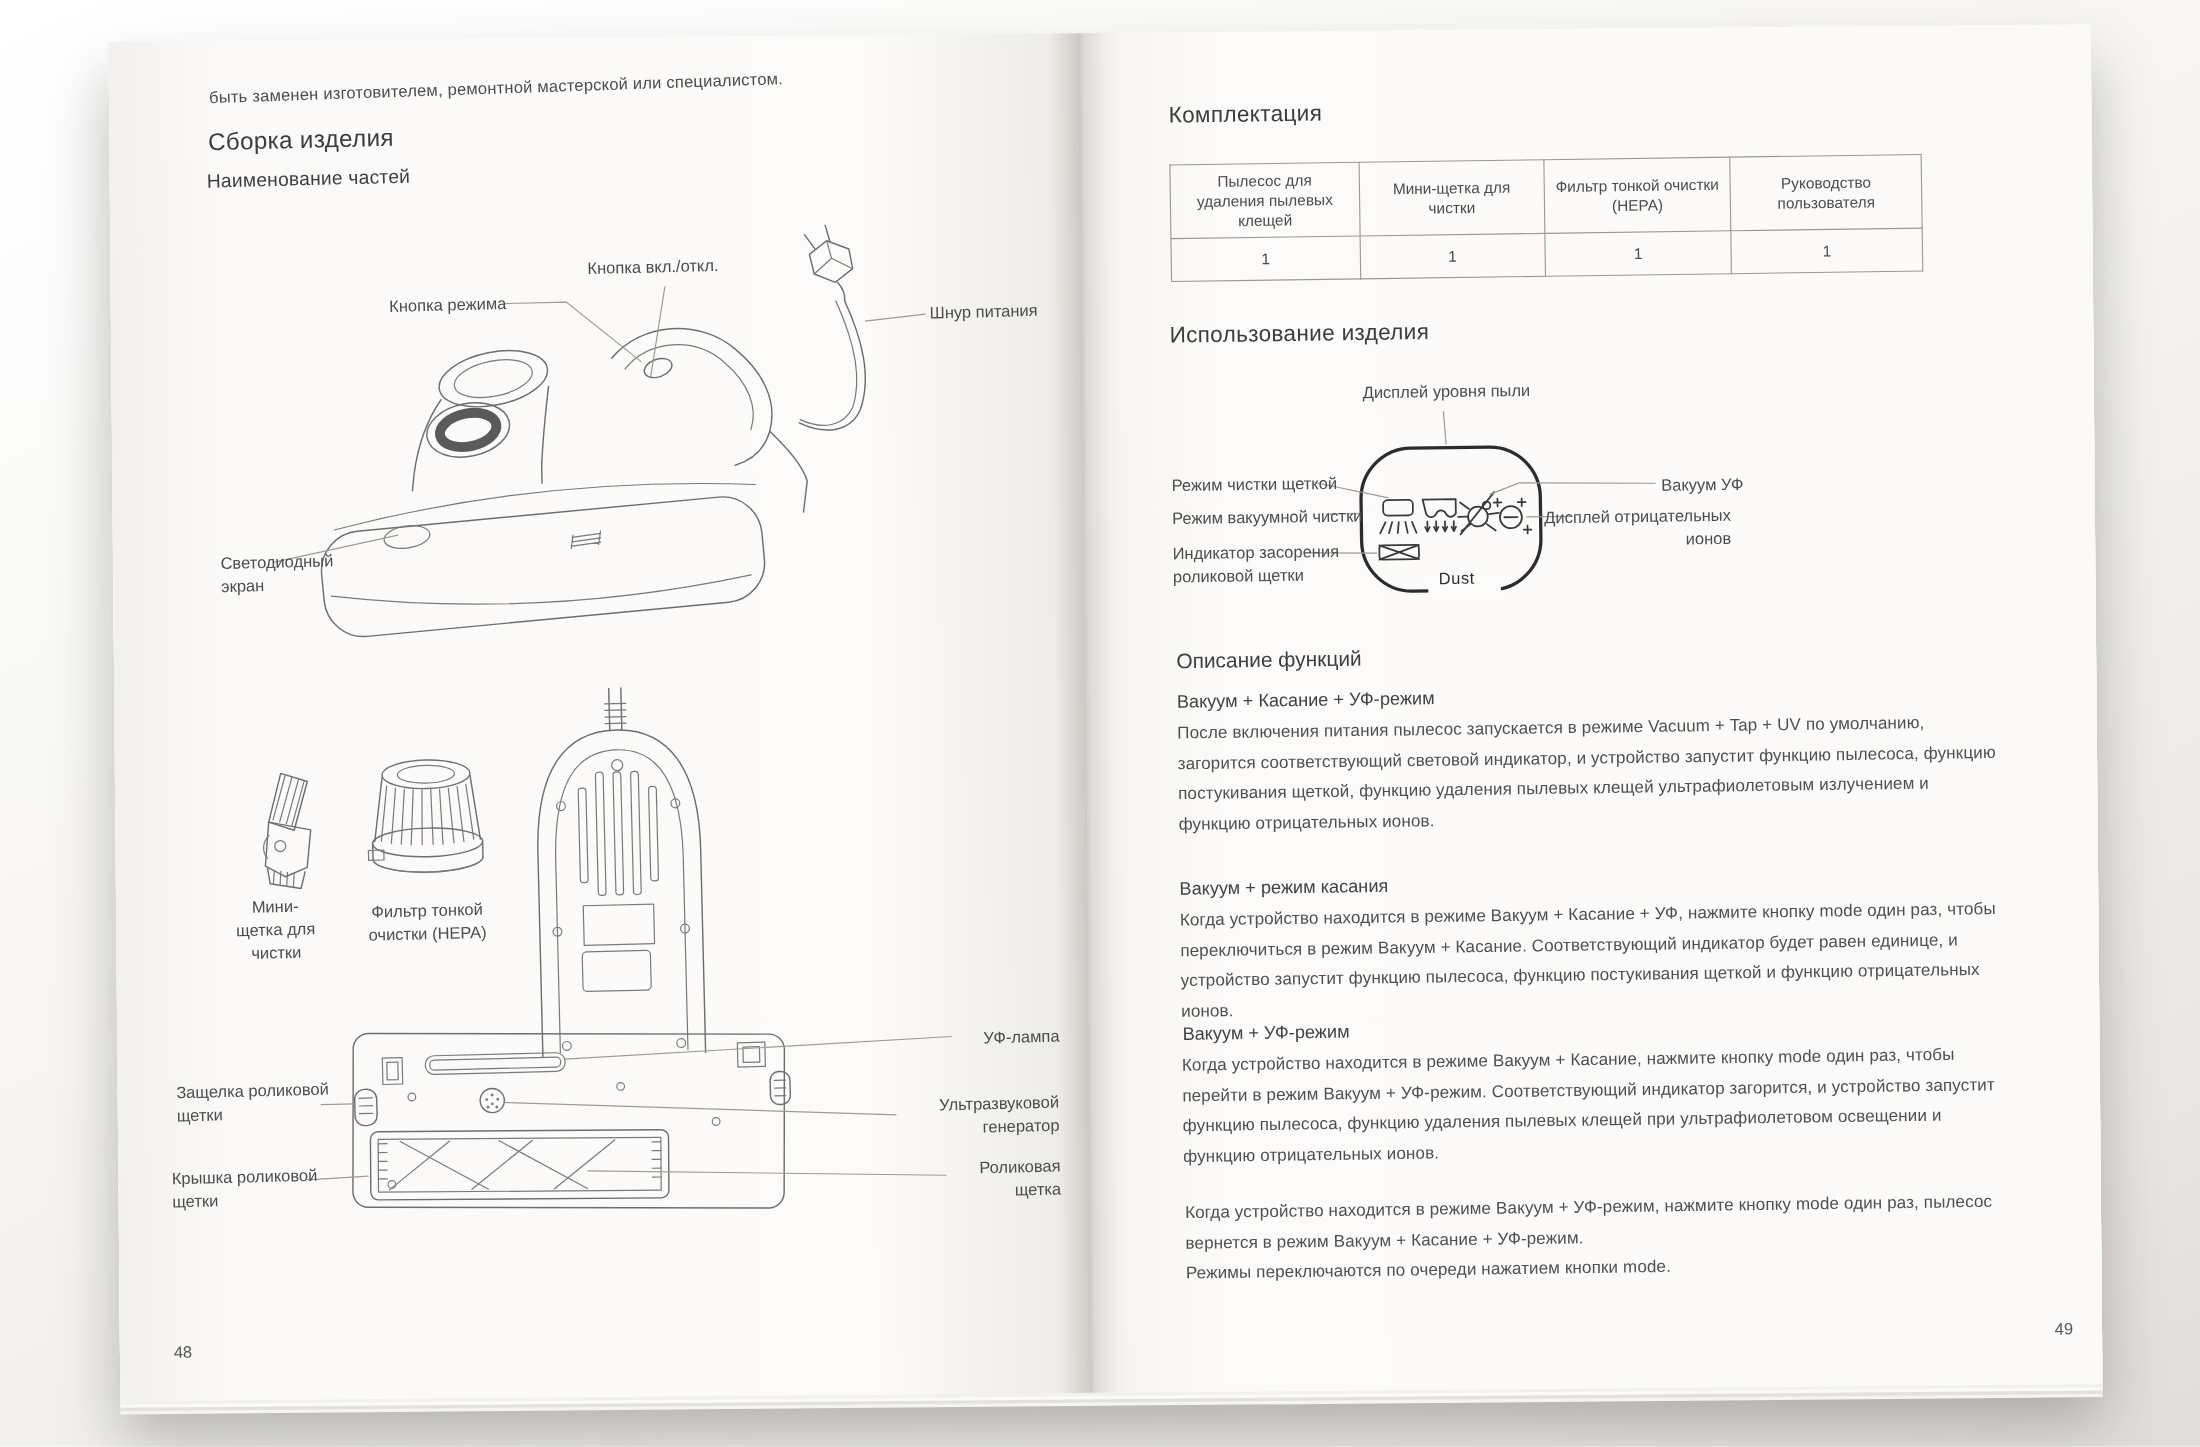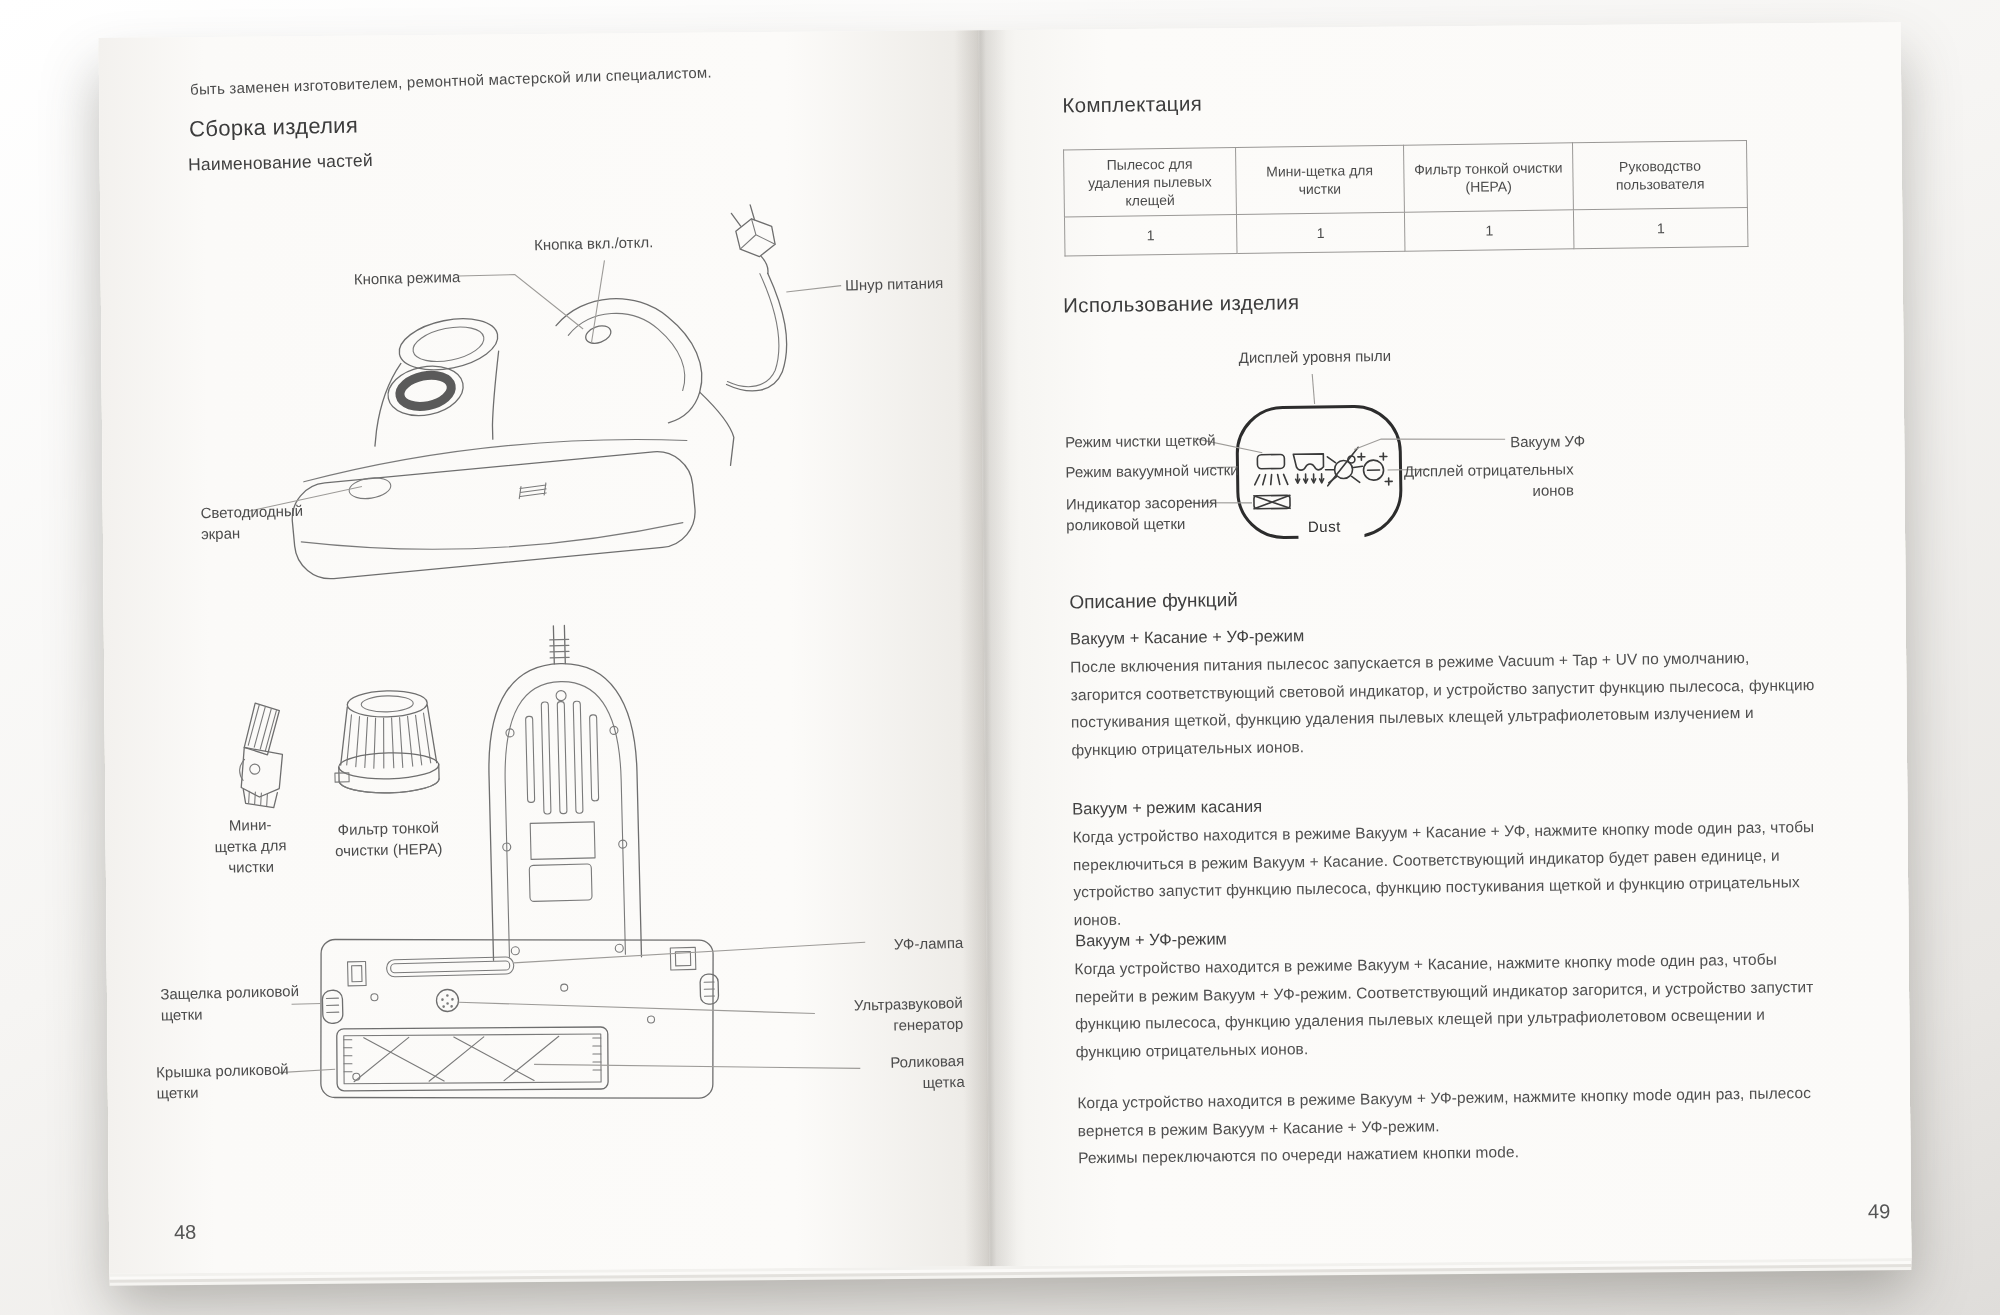--- a/index.html
+++ b/index.html
@@ -27,21 +27,21 @@
   .intro{font-size:15px;letter-spacing:.2px;color:#4c4c4c;transform:rotate(-0.5deg);}
   .h-big{font-size:22px;color:#3c3c3c;letter-spacing:.3px;}
   .h-mid{font-size:17.5px;color:#3e3e3e;letter-spacing:.2px;}
   .h-sec{font-size:20.5px;color:#3c3c3c;letter-spacing:.3px;}
   .h-fun{font-size:19px;color:#3e3e3e;}
   .h-mode{font-size:16.5px;color:#424242;}
   .lbl{font-size:15px;line-height:21px;color:#4c4c4c;white-space:pre-line;}
   .lbl.r{text-align:right;}
   .lbl.c{text-align:center;}
   .para{width:748px;font-size:15.5px;line-height:27.5px;color:#4f4f4f;letter-spacing:.1px;}
-  .pageno{font-size:20px;color:#555;}
+  .pageno{font-size:15px;color:#555;}
   .dust{font-size:15px;color:#2e2e2e;letter-spacing:.5px;}
   table.kit{border-collapse:collapse;width:684px;font-size:14px;color:#4c4c4c;}
   table.kit td{border:1px solid #9a9896;text-align:center;vertical-align:middle;padding:4px 10px;}
   table.kit .hrow td{height:58px;line-height:18px;}
   table.kit .vrow td{height:30px;}
   svg{position:absolute;overflow:visible;}
   .sk{stroke:#6e6e6e;stroke-width:1.3;fill:none;stroke-linecap:round;stroke-linejoin:round;}
   .sk2{stroke:#7a7a7a;stroke-width:1.1;fill:none;stroke-linecap:round;stroke-linejoin:round;}
   .lead{stroke:#9d9b98;stroke-width:1.1;fill:none;}
   .icon{stroke:#3a3a3a;stroke-width:1.6;fill:none;stroke-linecap:round;stroke-linejoin:round;}
@@ -192,21 +192,21 @@
       <div class="abs lbl" style="left:48px;top:940px;">Защелка роликовой
 щетки</div>
       <div class="abs lbl" style="left:42px;top:1018px;">Крышка роликовой
 щетки</div>
       <div class="abs lbl r" style="left:702px;top:908px;width:150px;">УФ-лампа</div>
       <div class="abs lbl r" style="left:660px;top:968px;width:190px;">Ультразвуковой
 генератор</div>
       <div class="abs lbl r" style="left:700px;top:1026px;width:150px;">Роликовая
 щетка</div>
 
-      <div class="abs pageno" style="left:56px;top:1178px;">48</div>
+      <div class="abs pageno" style="left:40px;top:1178px;">48</div>
     </div>
   </div>
 
   <div class="page page-right">
     <div class="content">
       <div class="abs h-sec" style="left:86px;top:62px;">Комплектация</div>
 
       <table class="kit abs" style="left:86px;top:118px;">
         <tbody>
             <tr class="hrow">

